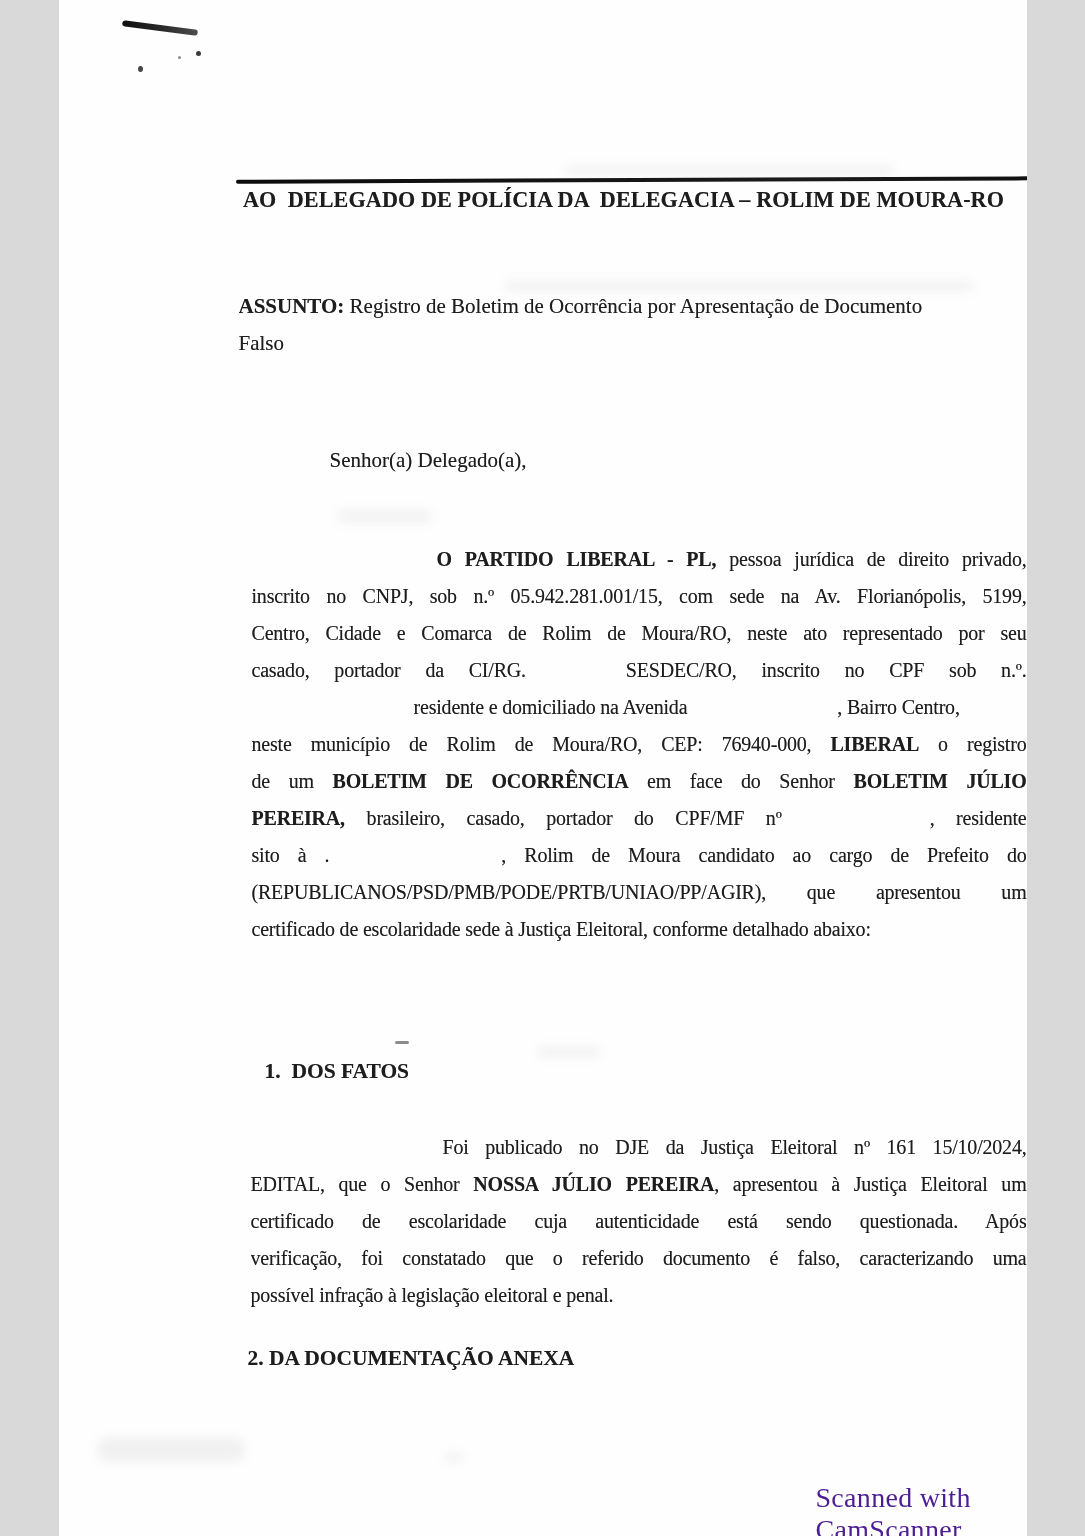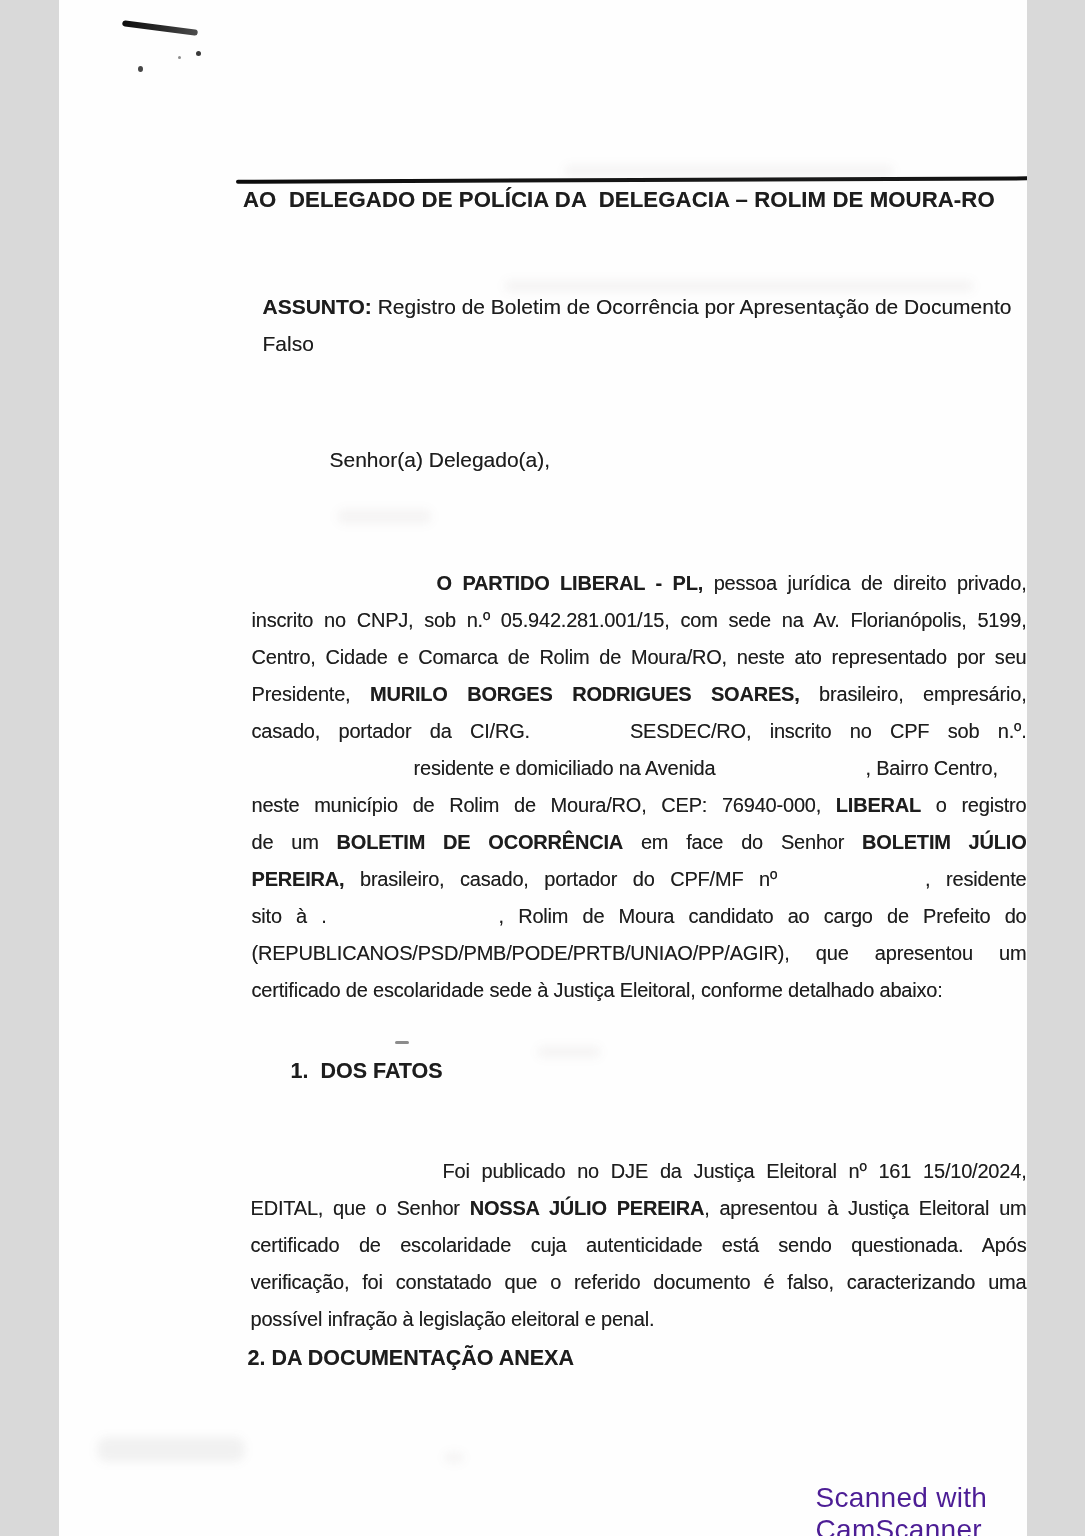--- a/index.html
+++ b/index.html
@@ -1,50 +1,50 @@
 <!DOCTYPE html>
 <html><head>
 <meta charset="utf-8">
 <style>
   html,body { margin:0; padding:0; background:#d9d9d9; }
   .page {
     position:relative; width:968px; height:1536px; margin:0 auto;
     background:#fefefe; overflow:hidden;
-    font-family:Liberation Sans, sans-serif; color:#1d1d1d;
+    font-family:Liberation Serif, serif; color:#1d1d1d;
   }
   .page * { box-sizing:border-box; }
 
   
   .txt { text-shadow:0 0 0.6px rgba(10,10,10,0.45); }
 
   
   .addr-rule {
     position:absolute; left:177px; top:178px; width:828px; height:4px;
     background:linear-gradient(90deg,#0c0c0c 0%,#1a1a1a 70%,#101010 100%);
     border-radius:2px; transform:rotate(-0.25deg);
   }
   .addressee {
     position:absolute; left:184px; top:187px; font-size:22.5px; font-weight:700;
     letter-spacing:0.1px; white-space:pre; transform:scaleX(0.985); transform-origin:left;
   }
 
   
-  .subject { position:absolute; left:180px; top:288px; width:790px; font-size:21px; line-height:36px;margin-left:24px; }
+  .subject { position:absolute; left:180px; top:288px; width:790px; font-size:21px; line-height:36px; }
   .salutation { position:absolute; left:271px; top:448px; font-size:21px; }
 
   
-  .para { position:absolute; font-size:20px; letter-spacing:-0.2px;margin-top:24px; }
+  .para { position:absolute; font-size:20px; letter-spacing:-0.2px; }
   .body-block  { left:193px; top:541px;  width:775px; }
   .fatos-block { left:192px; top:1129px; width:776px; }
   .line { line-height:37px; height:37px; overflow:hidden; }
   .just { text-align:justify; text-align-last:justify; -moz-text-align-last:justify; }
   .gap { display:inline-block; height:2px; }
   .b { font-weight:700; }
 
-  .h1 { position:absolute; left:232px; top:1059px; font-size:21.5px; font-weight:700; white-space:pre; }
+  .h1 { position:absolute; left:206px; top:1059px; font-size:21.5px; font-weight:700; white-space:pre; }
   .h2 { position:absolute; left:189px; top:1346px; font-size:21.5px; font-weight:700; white-space:pre; }
 
   .footer {
     position:absolute; left:757px; top:1482px; font-size:28px; color:#4c1d95;
     letter-spacing:0.3px; text-shadow:none;
   }
 
   
   .artifact { position:absolute; }
   .pen-stroke {
@@ -95,21 +95,20 @@
     <div class="line"><span class="b">ASSUNTO:</span><span> Registro de Boletim de Ocorrência por Apresentação de Documento</span></div>
     <div class="line">Falso</div>
   </div>
 
   <div class="salutation txt">Senhor(a) Delegado(a),</div>
 
   <div class="para body-block txt">
       <div class="line just" style="padding-left: 185px;"><span class="b">O PARTIDO LIBERAL - PL,</span><span> pessoa jurídica de direito privado,</span></div>
       <div class="line just"><span>inscrito no CNPJ, sob n.º 05.942.281.001/15, com sede na Av. Florianópolis, 5199,</span></div>
       <div class="line just"><span>Centro, Cidade e Comarca de Rolim de Moura/RO, neste ato representado por seu</span></div>
-      <div class="line just"><span>Presidente, </span><span class="b">MURILO BORGES RODRIGUES SOARES,</span><span> brasileiro, empresário,</span></div>
       <div class="line just"><span>casado, portador da CI/RG.</span><span class="gap" style="width: 100px;"></span><span>SESDEC/RO, inscrito no CPF sob n.º.</span></div>
       <div class="line" style="padding-left: 162px;"><span>residente e domiciliado na Avenida</span><span class="gap" style="width: 150px;"></span><span>, Bairro Centro,</span></div>
       <div class="line just"><span>neste município de Rolim de Moura/RO, CEP: 76940-000, </span><span class="b">LIBERAL</span><span> o registro</span></div>
       <div class="line just"><span>de um </span><span class="b">BOLETIM DE OCORRÊNCIA</span><span> em face do Senhor </span><span class="b">BOLETIM JÚLIO</span></div>
       <div class="line just"><span class="b">PEREIRA,</span><span> brasileiro, casado, portador do CPF/MF nº</span><span class="gap" style="width: 148px;"></span><span>, residente</span></div>
       <div class="line just"><span>sito à .</span><span class="gap" style="width: 172px;"></span><span>, Rolim de Moura candidato ao cargo de Prefeito do</span></div>
       <div class="line just"><span>(REPUBLICANOS/PSD/PMB/PODE/PRTB/UNIAO/PP/AGIR), que apresentou um</span></div>
       <div class="line"><span>certificado de escolaridade sede à Justiça Eleitoral, conforme detalhado abaixo:</span></div>
     </div>
 

